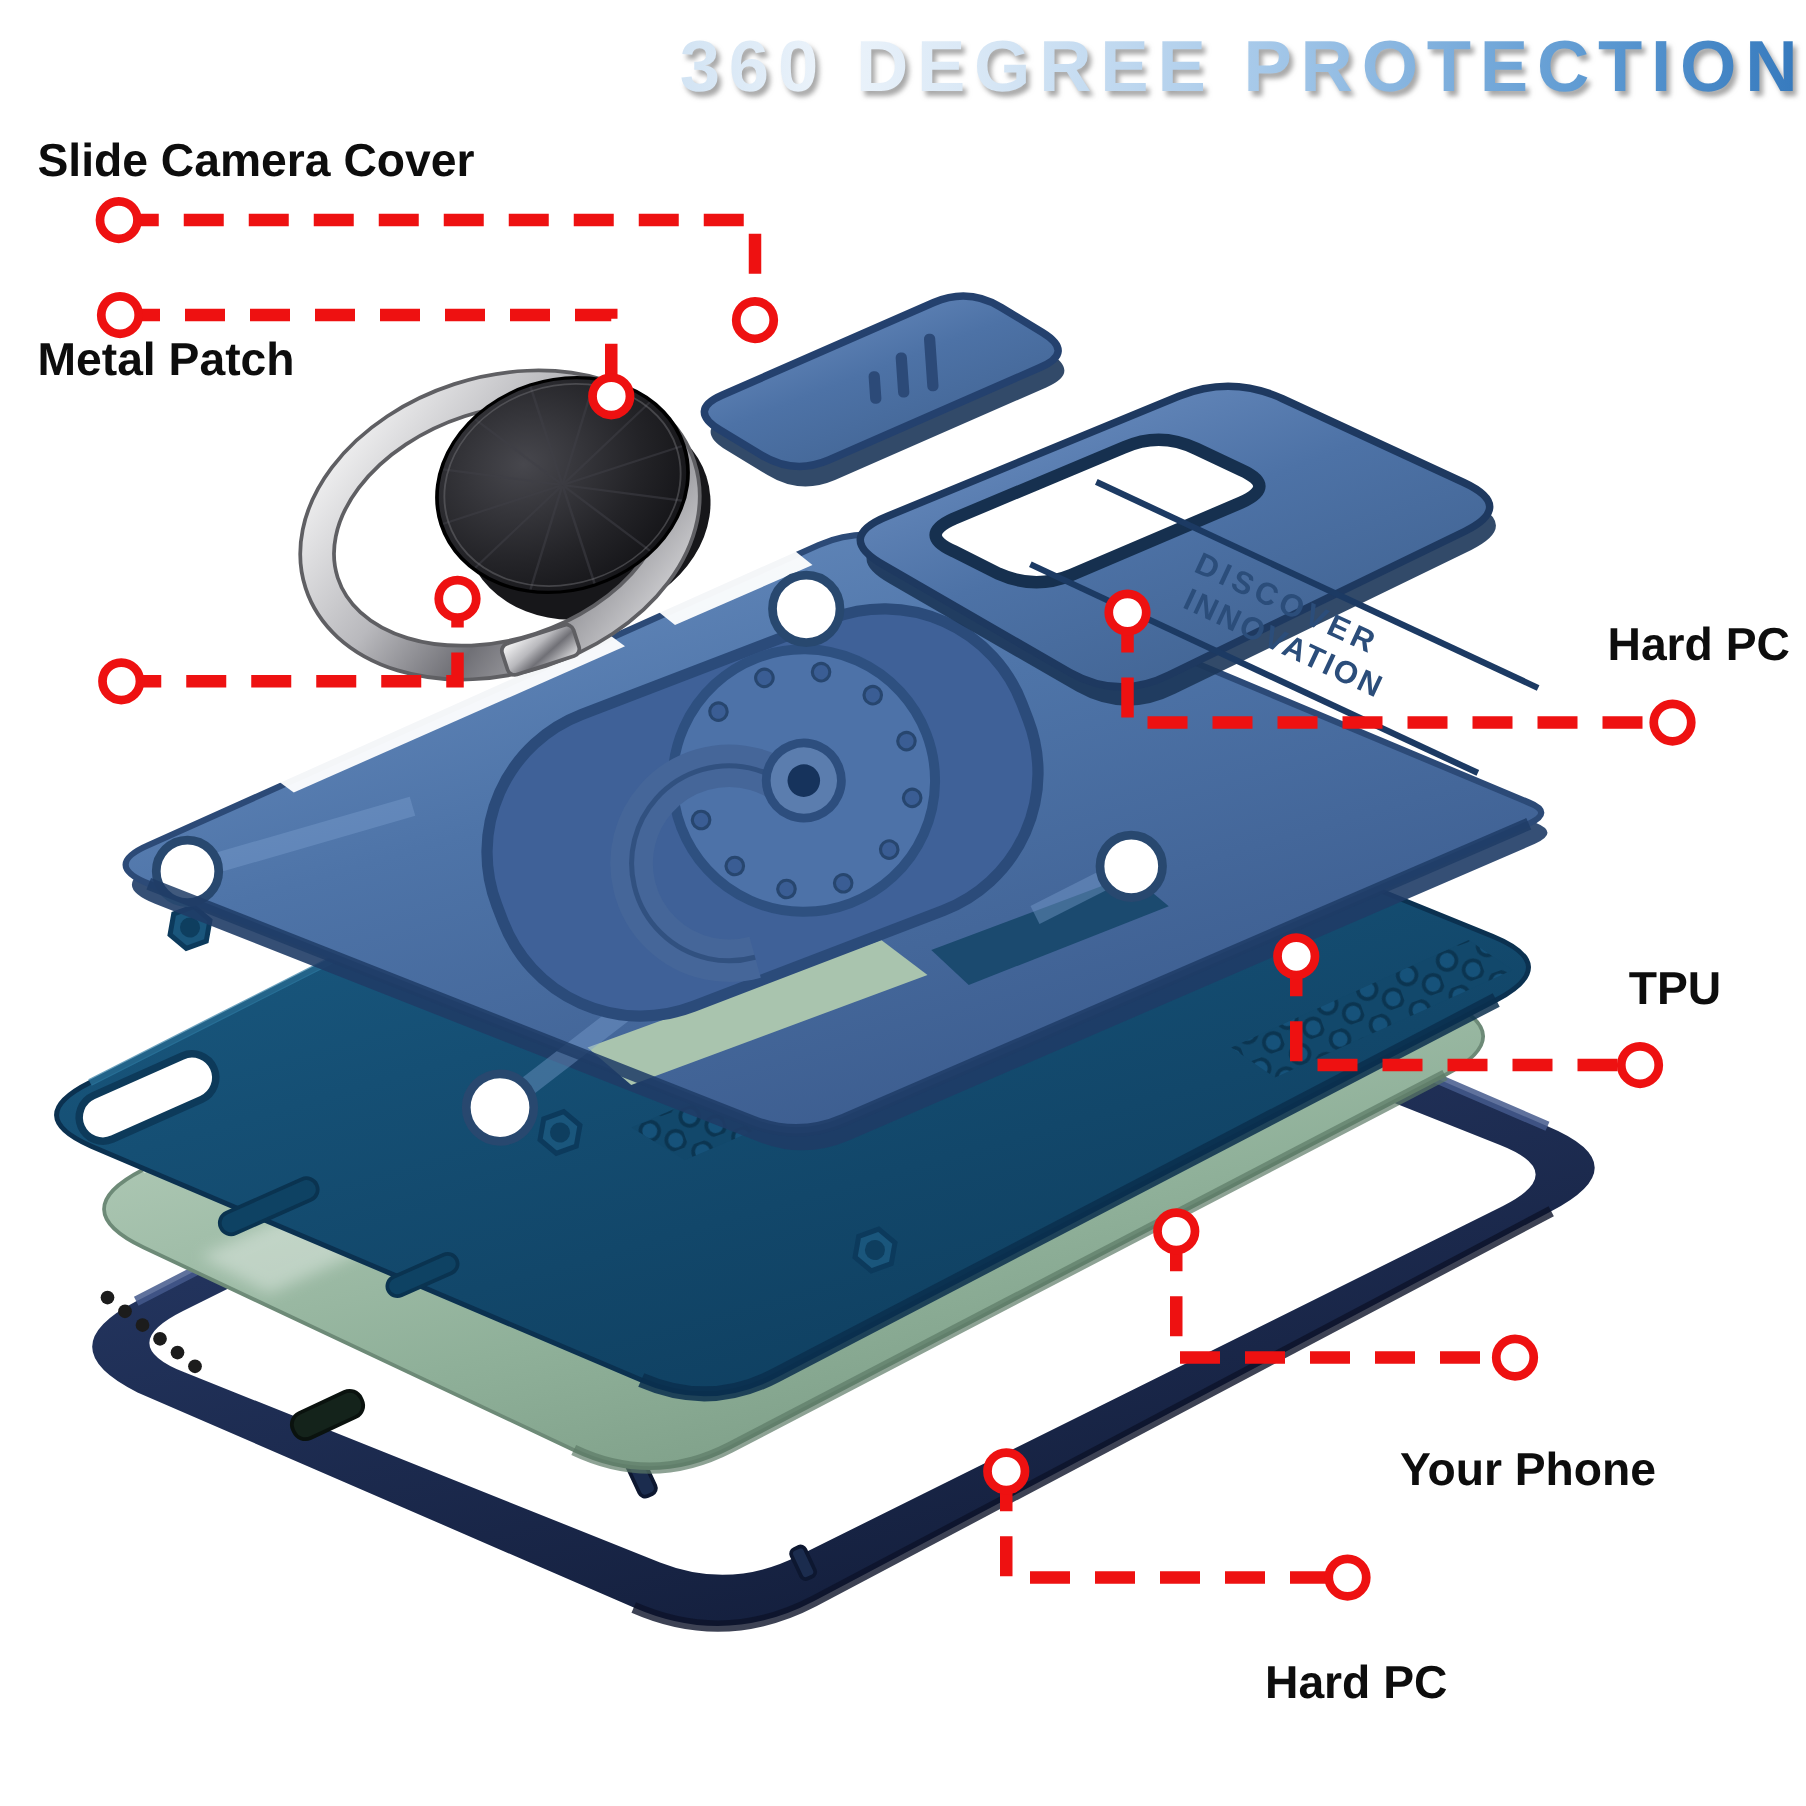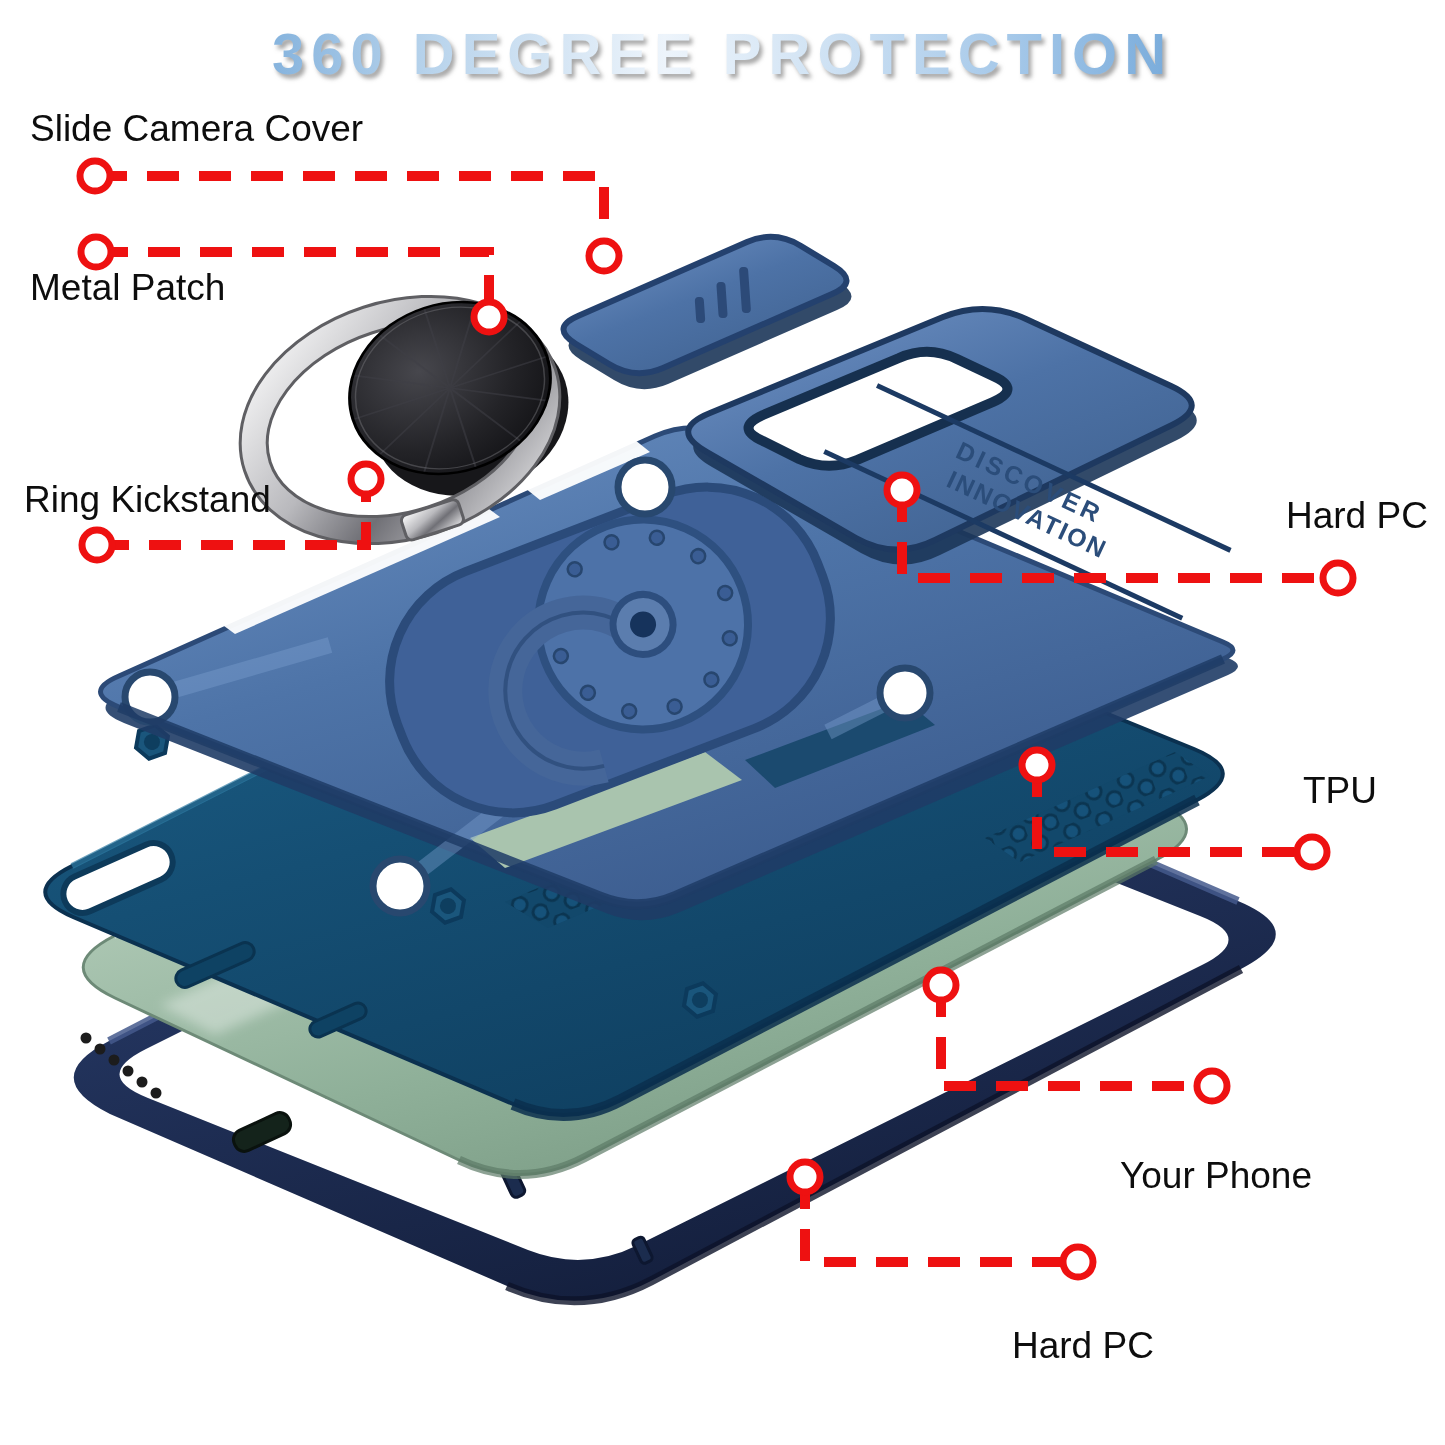--- a/index.html
+++ b/index.html
@@ -1,27 +1,27 @@
 <!DOCTYPE html>
 <html><head>
 <meta charset="utf-8">
 <style>
   html,body{margin:0;padding:0;background:#fff;}
   body{width:1445px;height:1445px;overflow:hidden;font-family:"Liberation Sans",sans-serif;}
   .stage{position:relative;width:1445px;height:1445px;background:#fff;}
   .stage svg{position:absolute;left:0;top:0;}
   .title{
-    position:absolute;left:0;top:20px;width:1445px;text-align:center;
+    position:absolute;left:0;top:20px;width:1445px;text-align:right;
     font-size:58px;font-weight:800;letter-spacing:7px;white-space:nowrap;
     background:linear-gradient(90deg,#3579bd 0%,#5e9ad2 10%,#b9d4ec 30%,#edf4fb 46%,#d6e6f5 55%,#a5c8e9 70%,#5e9ad2 88%,#3579bd 100%);
     -webkit-background-clip:text;background-clip:text;color:transparent;
     filter:drop-shadow(3px 4px 2px rgba(95,95,95,0.55));
   }
   .callout{
-    position:absolute;font-size:37px;font-weight:400;color:#0d0d0d;white-space:nowrap;line-height:1.05;
+    position:absolute;font-size:37px;font-weight:700;color:#0d0d0d;white-space:nowrap;line-height:1.05;
   }
   #lbl-slide{left:30px;top:110px;}
   #lbl-metal{left:30px;top:269px;}
   #lbl-ring{left:24px;top:481px;}
   #lbl-hardpc-top{left:1286px;top:497px;}
   #lbl-tpu{left:1283px;top:772px;margin-left:20px;}
   #lbl-phone{left:1120px;top:1133px;margin-top:24px;}
   #lbl-hardpc-bottom{left:1012px;top:1327px;}
 </style>
 </head>
@@ -311,19 +311,18 @@
       <polyline points="805,1177 805,1262 1078,1262" stroke-dasharray="32 20"></polyline>
       <circle cx="805" cy="1177" r="15" fill="#ffffff" stroke-width="7"></circle>
       <circle cx="1078" cy="1262" r="15" fill="#ffffff" stroke-width="7"></circle>
     </g>
   </g>
 </svg>
 
 <div class="title">360 DEGREE PROTECTION</div>
 <div class="callout" id="lbl-slide">Slide Camera Cover</div>
 <div class="callout" id="lbl-metal">Metal Patch</div>
-<div class="callout" id="lbl-ring">Ring Kickstand</div>
 <div class="callout" id="lbl-hardpc-top">Hard PC</div>
 <div class="callout" id="lbl-tpu">TPU</div>
 <div class="callout" id="lbl-phone">Your Phone</div>
 <div class="callout" id="lbl-hardpc-bottom">Hard PC</div>
 
 </div>
 
 </body></html>

